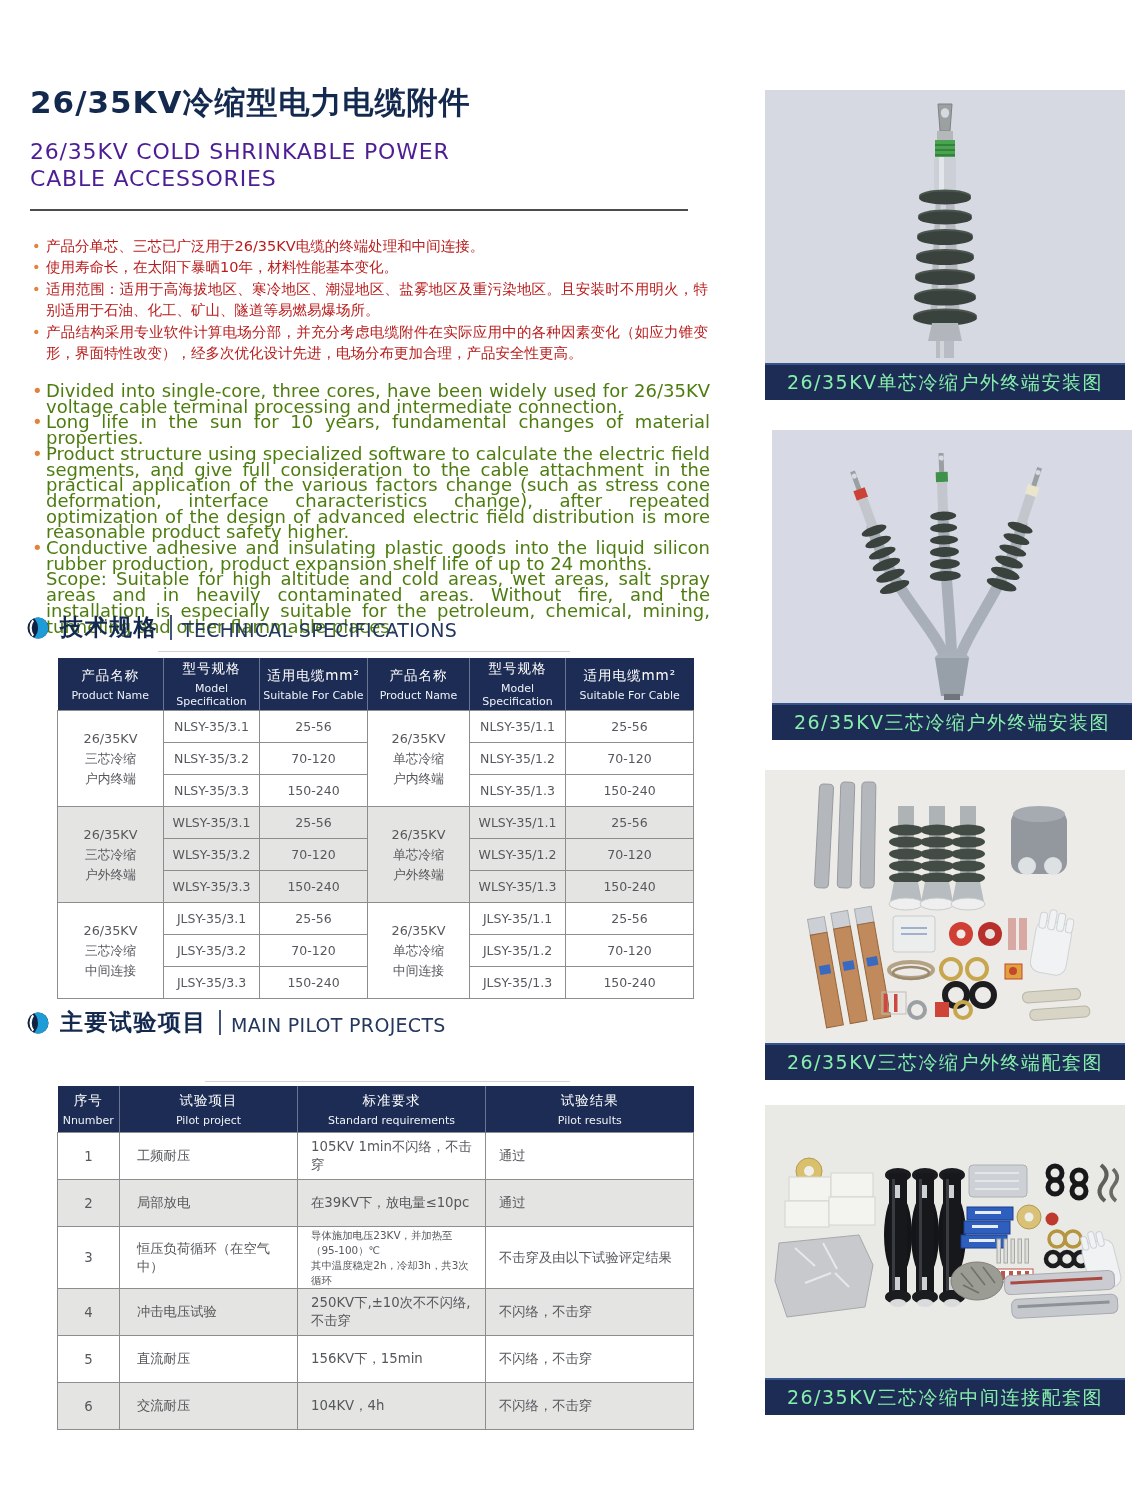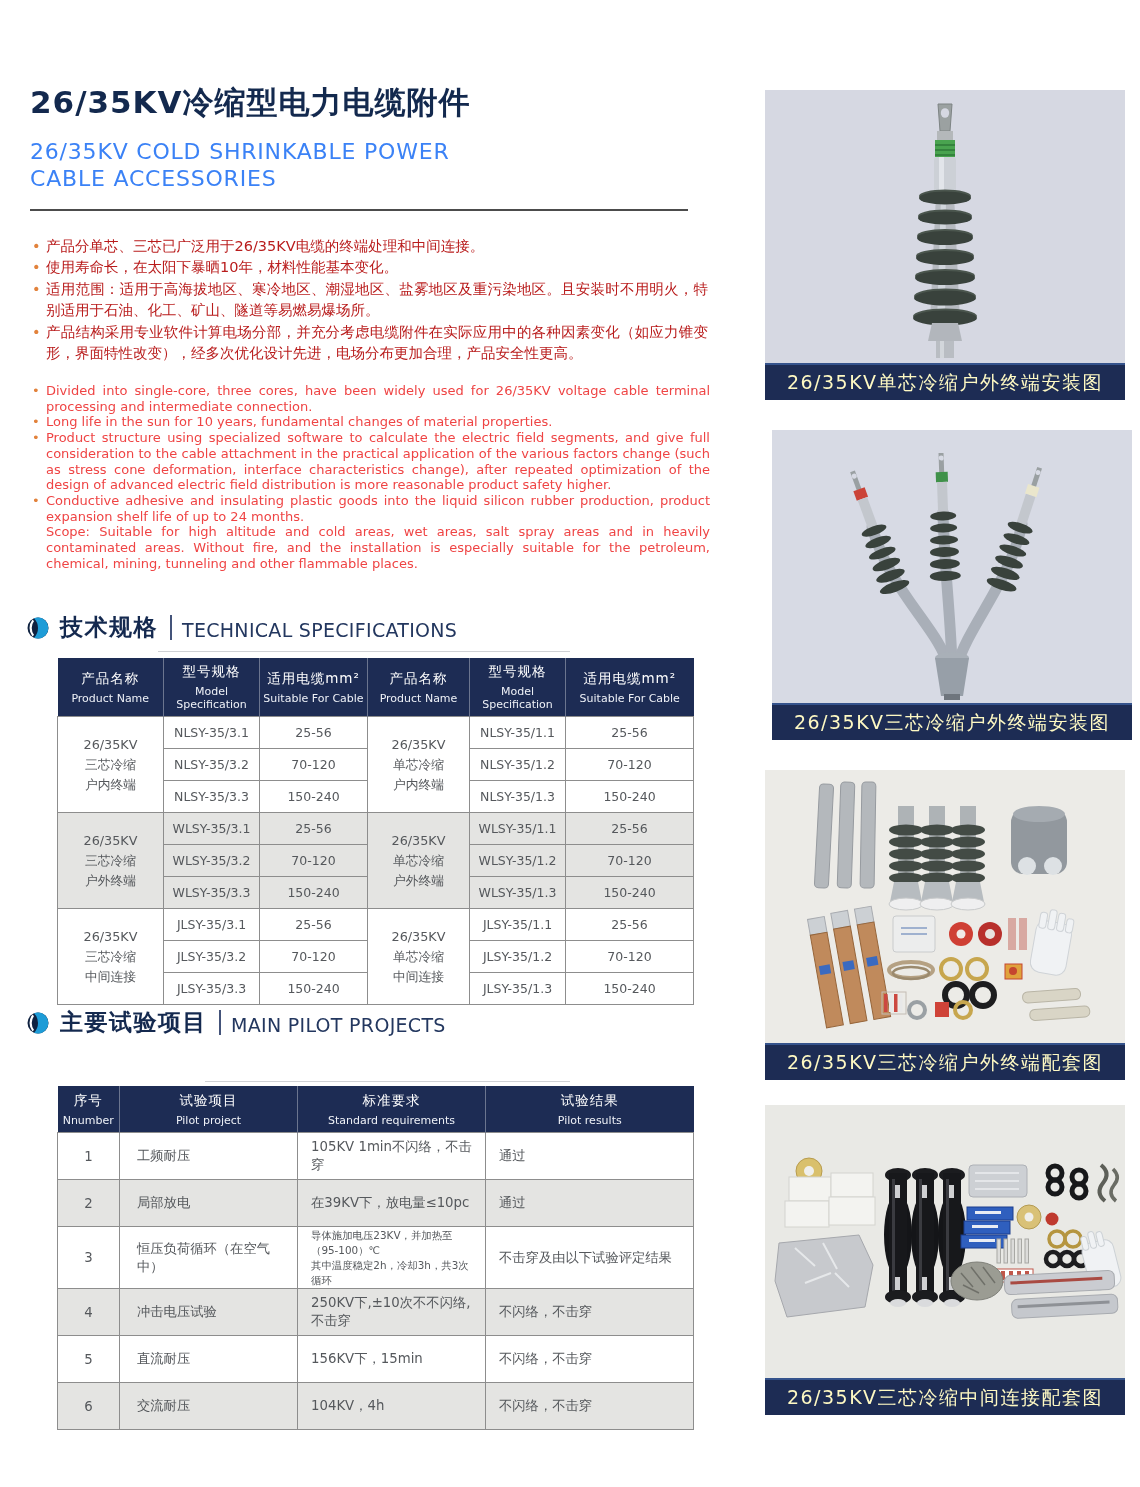--- a/index.html
+++ b/index.html
@@ -1,70 +1,70 @@
 <!DOCTYPE html>
 <html><head>
 <meta charset="utf-8">
 <style>
   html,body{margin:0;padding:0;background:#ffffff;}
   .page{position:relative;width:1140px;height:1487px;background:#ffffff;overflow:hidden;
         font-family:"DejaVu Sans","Liberation Sans",sans-serif;}
 
   .title-cn{position:absolute;left:30px;top:82px;font-size:31px;font-weight:bold;
             color:#13294e;letter-spacing:1px;white-space:nowrap;}
-  .title-en{position:absolute;left:30px;top:138px;font-size:22px;color:#3b82f6;
+  .title-en{position:absolute;left:30px;top:138px;font-size:22px;color:#4c1d95;
             line-height:27px;letter-spacing:0.8px;}
   .title-rule{position:absolute;left:30px;top:209px;width:658px;height:2px;background:#4c4c4c;}
 
   ul.blist{list-style:none;margin:0;padding:0;position:absolute;}
   ul.blist li{position:relative;padding-left:14px;text-align:justify;}
   ul.blist li::before{content:"•";position:absolute;left:0;top:0;color:#e2823b;}
   .cnlist{left:32px;top:236px;width:676px;}
   .cnlist li{color:#b91c1c;font-size:14.5px;line-height:21.4px;}
   .enlist{left:32px;top:383px;width:678px;}
-  .enlist li{color:#ef4444;font-size:13px;line-height:15.7px;}
+  .enlist li{color:#4d7c0f;font-size:18px;line-height:15.7px;}
   .enlist li p{margin:0;}
 
   .sec{position:absolute;left:27px;display:flex;align-items:center;}
   .sec-icon{width:22px;height:22px;margin-right:11px;flex:0 0 auto;}
   .sec-cn{font-size:23px;font-weight:bold;color:#14294f;letter-spacing:1.5px;white-space:nowrap;}
   .sec-bar{width:2px;height:25px;background:#44547a;margin:0 10px 0 12px;}
   .sec-en{font-size:19px;color:#23375f;letter-spacing:0.3px;align-self:flex-end;padding-bottom:2px;white-space:nowrap;}
   .sec-line{position:absolute;height:1px;background:#cfd1d5;}
 
   table.dt{position:absolute;border-collapse:collapse;table-layout:fixed;background:#fff;}
   table.dt thead th{background:#1d2c54;color:#ffffff;font-weight:normal;vertical-align:middle;
                     border-right:1px solid rgba(255,255,255,0.35);padding:0;}
   table.dt thead th:last-child{border-right:none;}
   .th-cn{display:block;font-size:13.5px;letter-spacing:1px;margin-bottom:4px;}
   .th-en{display:block;font-size:11px;color:#eef1f7;}
   table.dt tbody td{border:1px solid #8d8d8d;color:#55585c;background:#fff;}
 
   #spec-table{left:57px;top:658px;width:636px;}
-  #spec-table thead th{height:58px;}
+  #spec-table thead th{height:52px;}
   #spec-table tbody td{height:31px;text-align:center;font-size:12.5px;padding:0;}
   #spec-table td.prod{white-space:pre-line;line-height:20px;font-size:12.8px;}
   #spec-table tbody.shade td{background:#e4e4e2;}
 
   #pilot-table{left:57px;top:1086px;width:636px;}
   #pilot-table thead th{height:46px;}
   #pilot-table tbody tr{height:47px;}
   #pilot-table tbody tr.tall{height:62px;}
   #pilot-table tbody td{font-size:13.3px;padding:0 10px;}
   #pilot-table td.no{text-align:center;padding:0;}
   #pilot-table td.proj{padding-left:17px;}
   #pilot-table td.req{padding-left:13px;}
   #pilot-table td.res{padding-left:13px;}
   #pilot-table td.req.small{font-size:10.4px;line-height:15px;white-space:pre-line;}
   #pilot-table tbody tr:nth-child(even) td{background:#e4e4e2;}
 
   .card{position:absolute;left:765px;width:360px;}
   .photo{width:360px;height:273px;display:block;}
   .caption{height:35px;background:#1d2c54;border-top:2px solid #35538c;display:flex;
-           align-items:center;justify-content:center;color:#fef9c3;font-size:19px;letter-spacing:1.5px;white-space:nowrap;}
+           align-items:center;justify-content:center;color:#86efac;font-size:19px;letter-spacing:1.5px;white-space:nowrap;}
   #card-1{top:90px;} #card-2{top:430px;margin-left:7px;} #card-3{top:770px;} #card-4{top:1105px;border-radius:16px;}
 </style>
 </head>
 <body>
 
 <div class="page">
 
   <div class="title-cn">26/35KV冷缩型电力电缆附件</div>
   <div class="title-en">
     <div>26/35KV COLD SHRINKABLE POWER</div>

